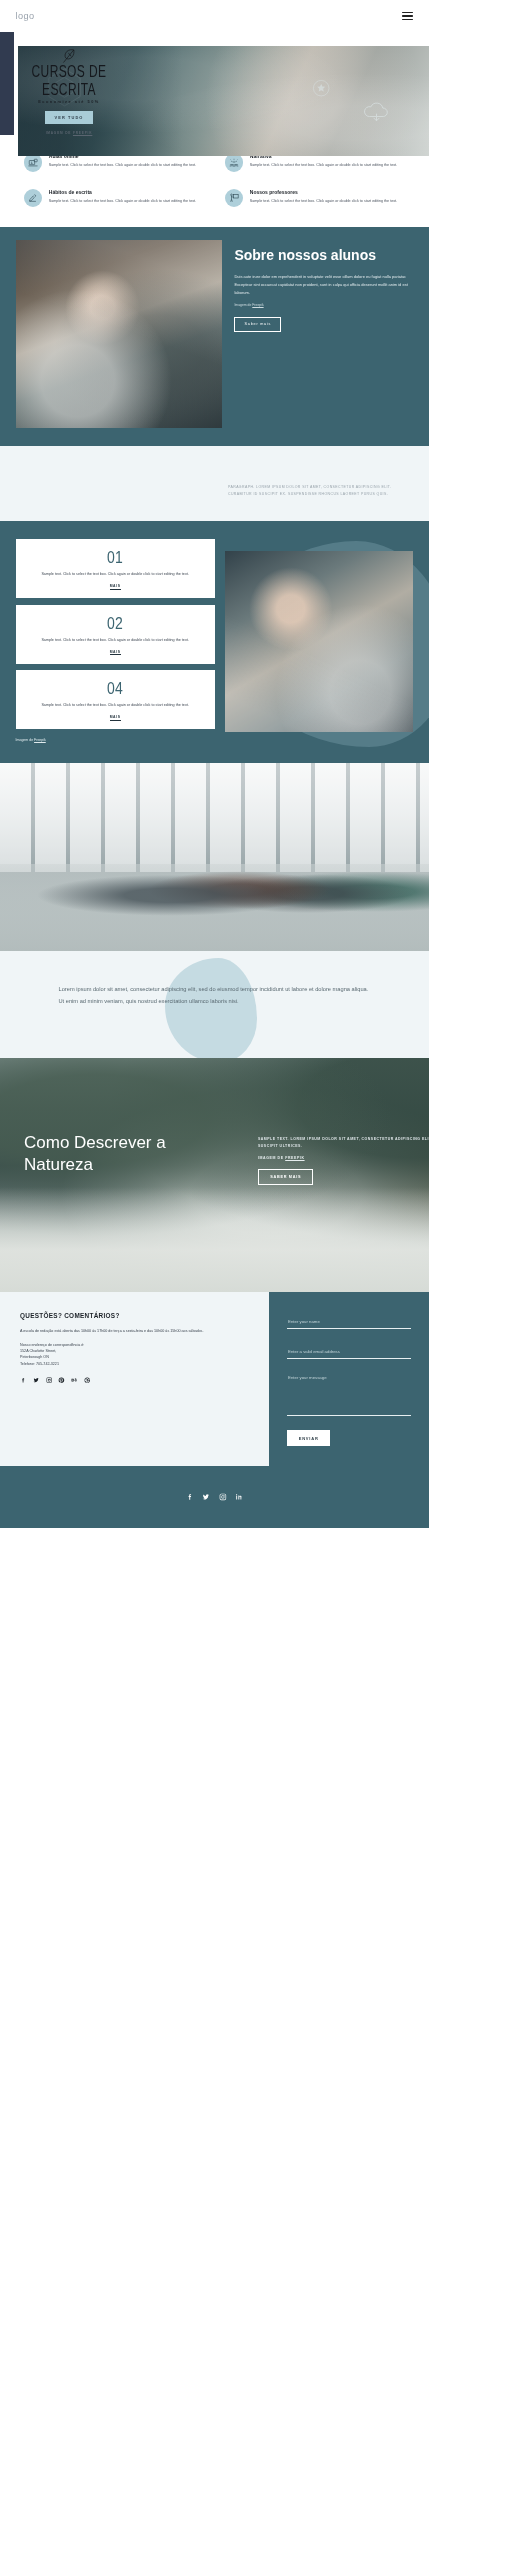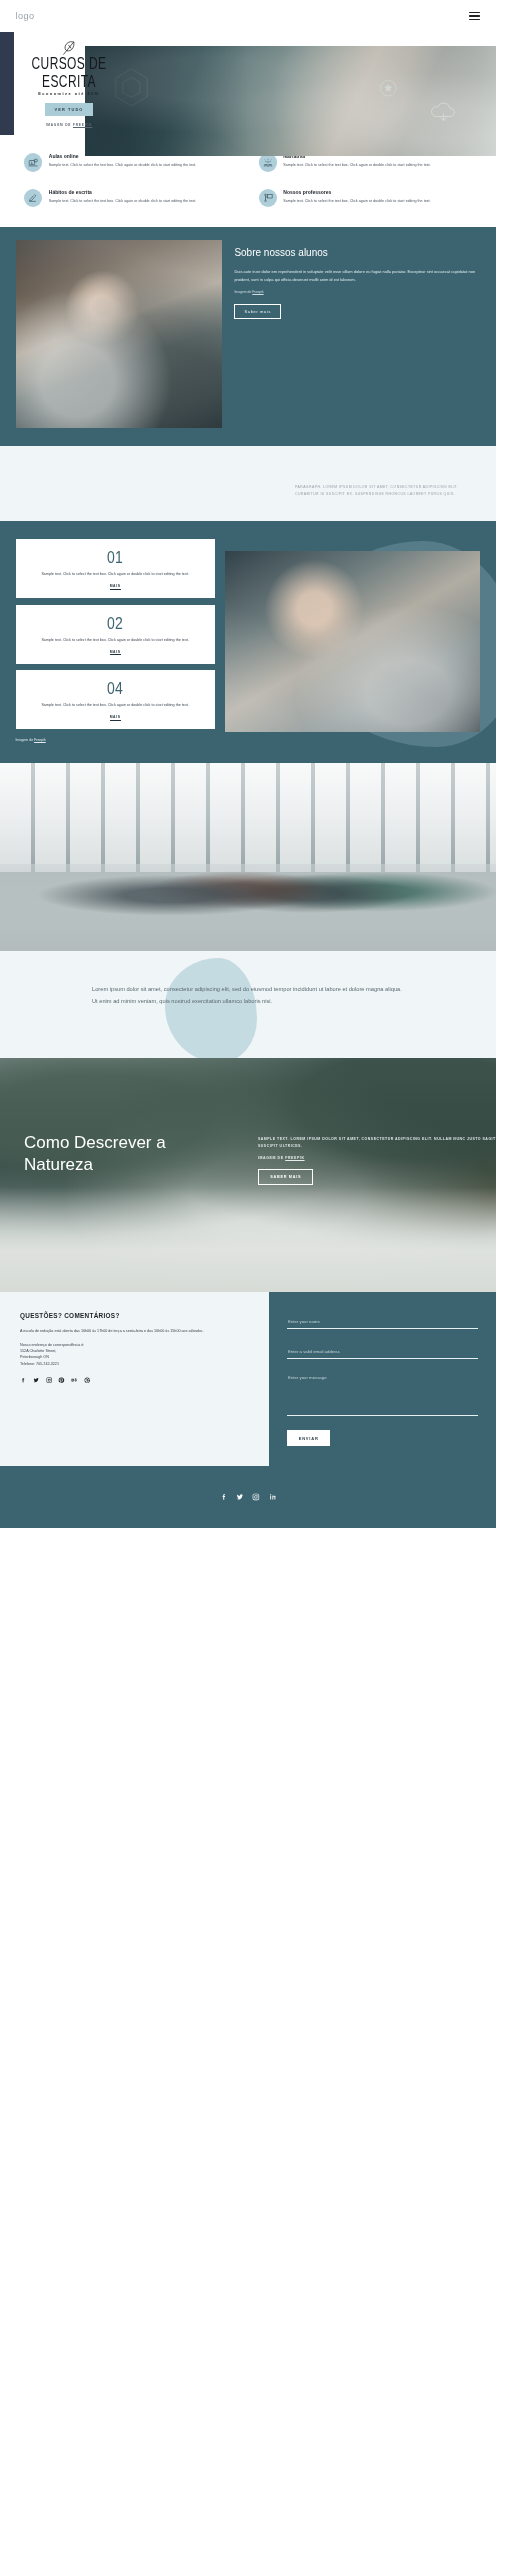--- a/index.html
+++ b/index.html
@@ -3,38 +3,38 @@
 <meta charset="utf-8">
 <style>
   * { margin:0; padding:0; box-sizing:border-box; }
   html,body { width:532px; }
   body {
     font-family:"Liberation Sans", sans-serif;
     background:#ffffff;
     color:#2c3648;
     width:532px;
   }
-  .page { width:496px; position:relative; overflow:hidden; }
+  .page { width:429px; position:relative; overflow:hidden; }
 
   
   .header {
     height:32px; background:#fff; display:flex; align-items:center;
     justify-content:space-between; padding:0 15.6px;
   }
   .logo { font-size:9.2px; color:#9aa3ad; letter-spacing:0.4px; font-weight:400; }
   .burger { width:11.3px; display:flex; flex-direction:column; gap:2.1px; cursor:pointer; }
   .burger i { display:block; height:1.4px; background:#222; border-radius:0.7px; }
 
   
   .hero { position:relative; height:103px; background:#fff; }
   .hero-navy {
     position:absolute; left:0; top:0; width:14px; height:103px; background:#313b50;
   }
   .hero-left {
-    position:absolute; left:14px; top:0; width:110px; height:103px;
+    position:absolute; left:14px; top:8px; width:110px; height:103px;
     display:flex; flex-direction:column; align-items:center; justify-content:center;
     text-align:center;
   }
   .feather { width:15.6px; height:17px; margin-bottom:3.5px; }
   .hero-title {
     font-size:12px; line-height:1.05; letter-spacing:0.4px; color:#15181d;
     font-weight:400; font-family:"Liberation Sans", sans-serif;
     transform:scaleY(1.35); transform-origin:center; margin-bottom:5px;
   }
   .hero-sub {
@@ -98,21 +98,21 @@
   }
   .about-photo::after{
     content:""; position:absolute; inset:0;
     background:
       linear-gradient(200deg, rgba(255,255,255,.18) 0 18%, transparent 48%),
       radial-gradient(ellipse at 30% 75%, rgba(240,240,238,.55) 0 18%, transparent 46%),
       radial-gradient(ellipse at 70% 58%, rgba(60,70,72,.4) 0 22%, transparent 52%);
   }
   .about-txt { flex:1; padding-top:4.3px; }
   .about-h {
-    font-size:10px; line-height:1.25; color:#fff; font-weight:400; margin-bottom:8.5px;
+    font-size:14px; line-height:1.25; color:#fff; font-weight:700; margin-bottom:8.5px;
   }
   .about-p { font-size:4px; line-height:1.95; color:#e2ebee; margin-bottom:6.4px; }
   .about-credit { font-size:3.4px; color:#cfdde1; margin-bottom:8.5px; }
   .about-credit a { color:#cfdde1; text-decoration:underline; }
   .btn-outline-light {
     background:transparent; border:0.7px solid #fff; color:#fff;
     font-size:3.7px; letter-spacing:0.8px; padding:4.3px 9.2px; cursor:pointer;
   }
 
   

